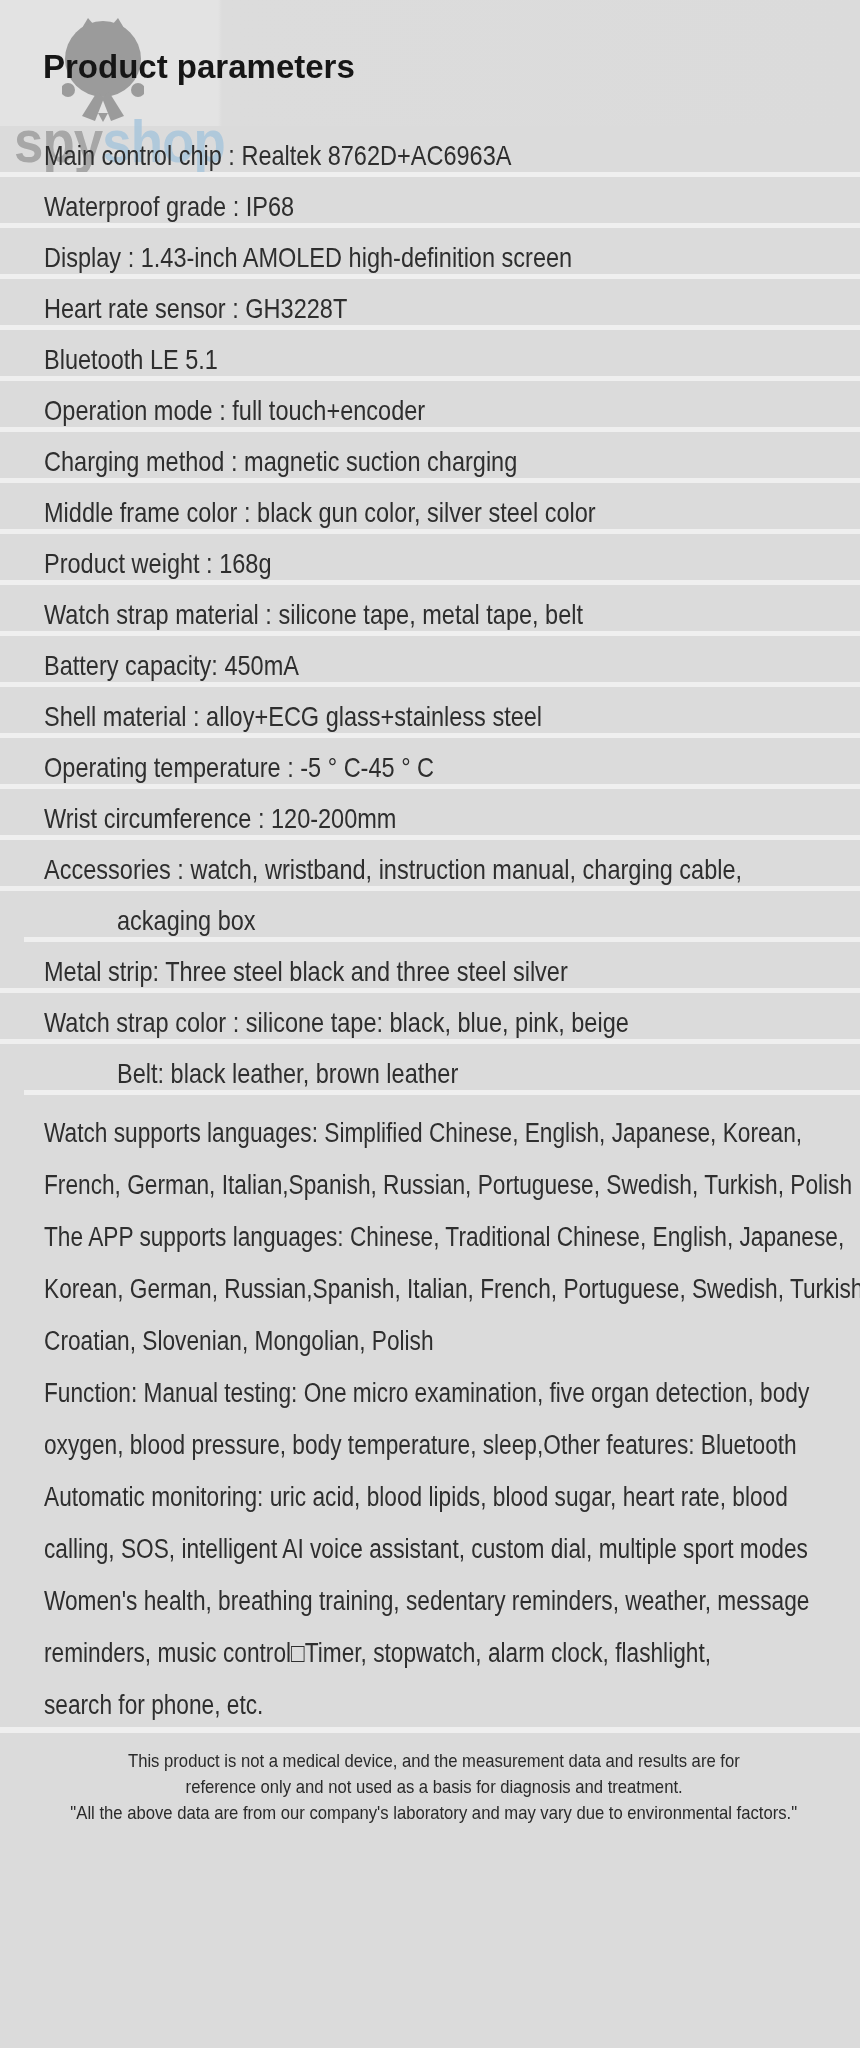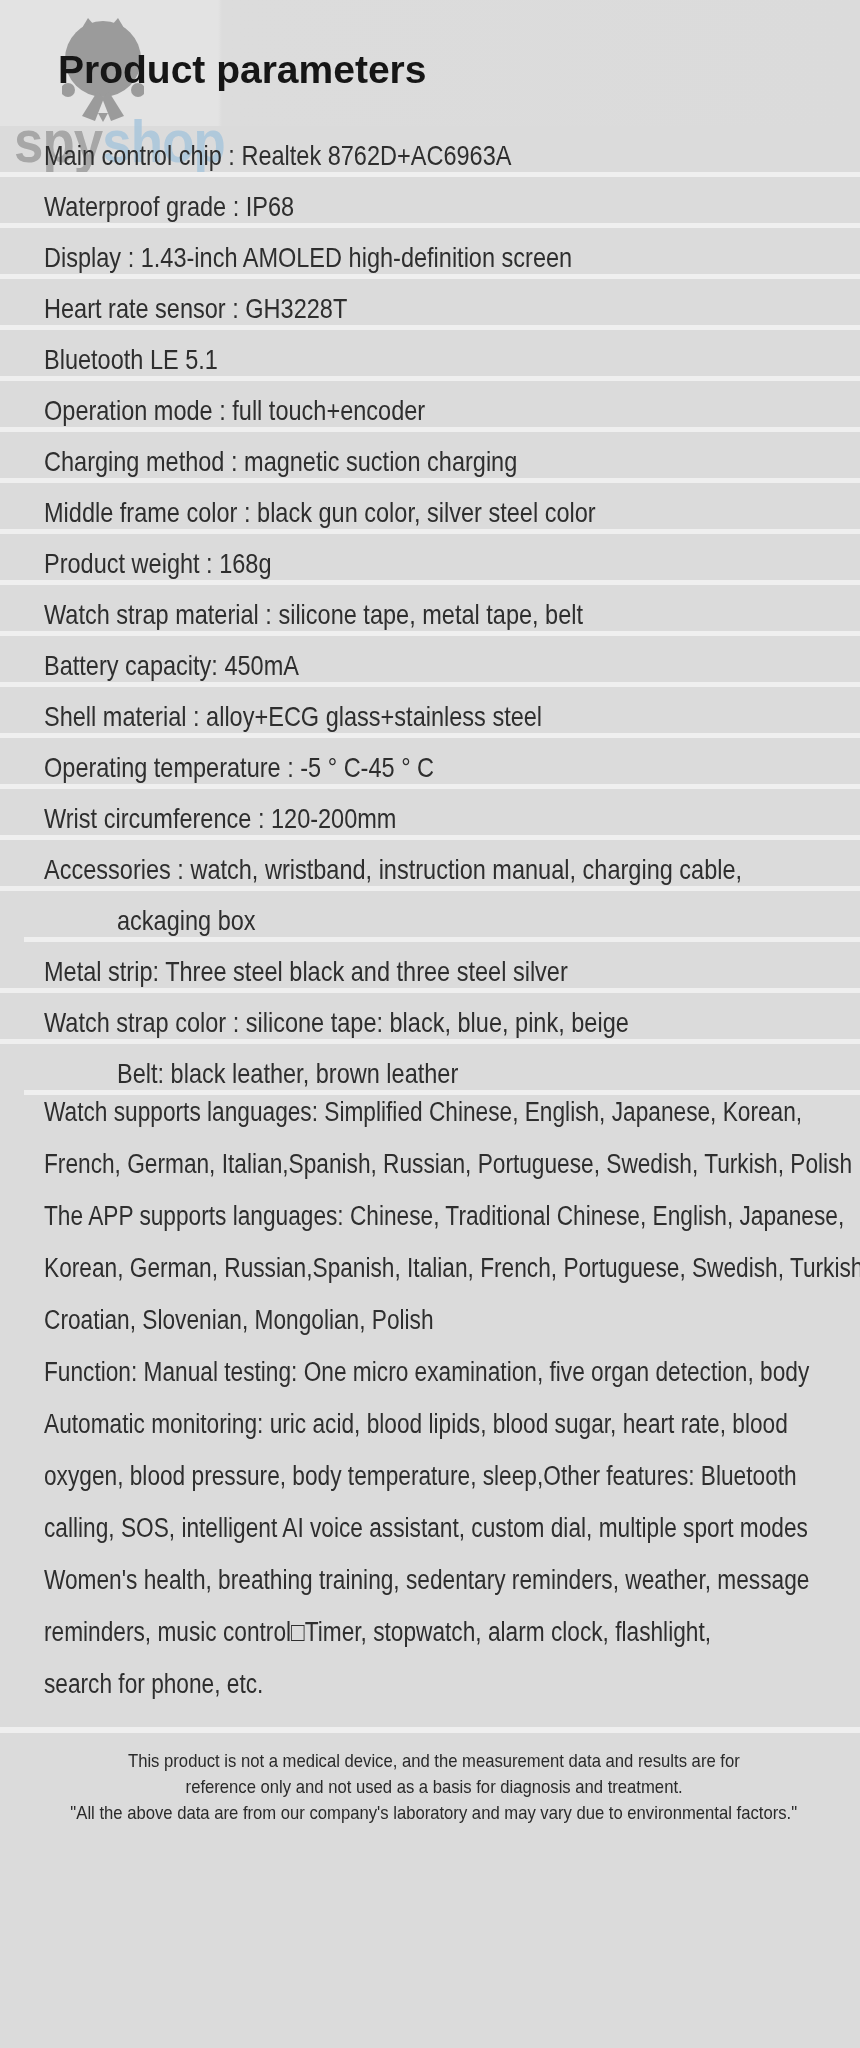--- a/index.html
+++ b/index.html
@@ -22,24 +22,24 @@
   .mascot {
     position: absolute;
     left: 62px;
     top: 18px;
     width: 82px;
     height: 104px;
     z-index: 0;
   }
   .page-title {
     position: absolute;
-    left: 58px;
+    left: 43px;
     top: 50px;
     z-index: 1;
-    font-size: 39px;
+    font-size: 33px;
     font-weight: bold;
     color: #161616;
     letter-spacing: 0px;
     white-space: nowrap;
     line-height: 1;
   }
   .watermark {
     position: absolute;
     left: 14px;
     top: 112px;
@@ -80,21 +80,21 @@
 
   
   .detail-list {
     position: relative;
     z-index: 1;
     padding: 2px 0 6px 44px;
   }
   .detail-line {
     height: 52px;
     display: flex;
-    align-items: flex-start;
+    align-items: flex-end;
   }
   .detail-text {
     display: inline-block;
     font-size: 27px;
     white-space: nowrap;
     transform: scaleX(0.84);
     transform-origin: left center;
   }
 
   
@@ -243,25 +243,25 @@
   <div class="detail-line">
     <span class="detail-text">Croatian, Slovenian, Mongolian, Polish</span>
   </div>
 
   <div class="detail-line">
     <span class="detail-text">Function: Manual testing: One micro examination, five organ detection, body</span>
   </div>
 
 
   <div class="detail-line">
+    <span class="detail-text">oxygen, blood pressure, body temperature, sleep,Other features: Bluetooth</span>
+  </div>
+
+  <div class="detail-line">
     <span class="detail-text">Automatic monitoring: uric acid, blood lipids, blood sugar, heart rate, blood</span>
-  </div>
-
-  <div class="detail-line">
-    <span class="detail-text">oxygen, blood pressure, body temperature, sleep,Other features: Bluetooth</span>
   </div>
 
   <div class="detail-line">
     <span class="detail-text">calling, SOS, intelligent AI voice assistant, custom dial, multiple sport modes</span>
   </div>
 
   <div class="detail-line">
     <span class="detail-text">Women's health, breathing training, sedentary reminders, weather, message</span>
   </div>
 

